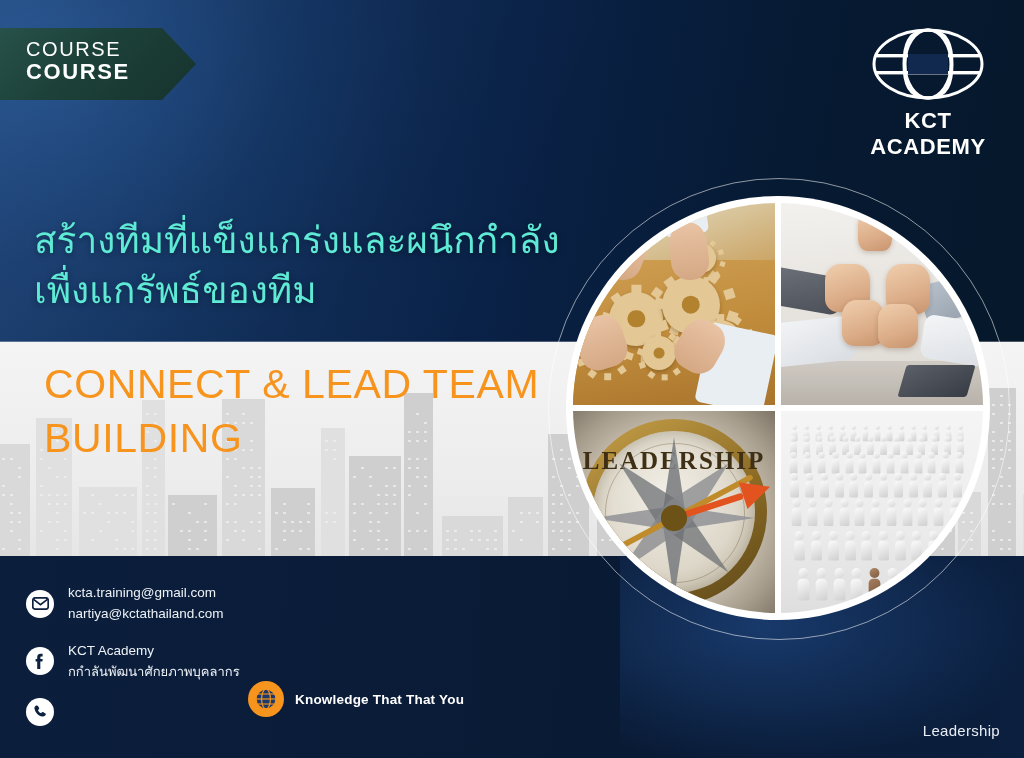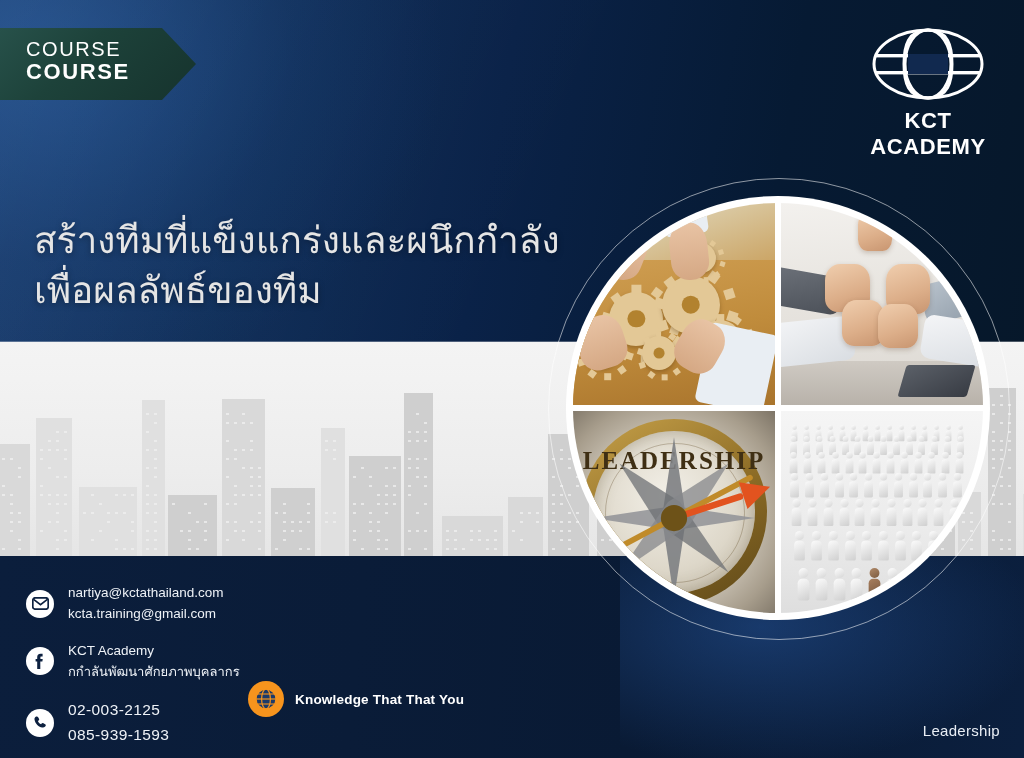--- a/index.html
+++ b/index.html
@@ -44,21 +44,21 @@
     clip-path:polygon(0 0,165px 0,202px 39px,165px 78px,0 78px);z-index:-1;opacity:.85;}
   .badge-txt{position:absolute;left:26px;top:10px;color:#fff;line-height:1.12;letter-spacing:1.6px;}
   .badge-txt .l1{font-size:20px;font-weight:400;}
   .badge-txt .l2{font-size:22px;font-weight:700;}
 
   
   .logo{position:absolute;left:846px;top:26px;width:164px;height:110px;text-align:center;}
   .logo-name{color:#fff;font-size:22px;font-weight:700;letter-spacing:.6px;margin-top:2px;}
 
   
-  .thai-head{position:absolute;left:34px;top:216px;width:560px;color:#e5e5e5;
+  .thai-head{position:absolute;left:34px;top:216px;width:560px;color:#5eead4;
     font-size:37px;line-height:1.36;font-weight:400;
     font-family:"DejaVu Sans","Liberation Sans",sans-serif;
     text-shadow:0 2px 6px rgba(0,0,0,.35);}
   .course-title{position:absolute;left:44px;top:357px;width:540px;color:#F7941D;
     font-size:41px;line-height:1.32;font-weight:400;letter-spacing:.6px;}
 
   
   .collage-wrap{position:absolute;left:566px;top:196px;width:424px;height:424px;}
   .ring-outer{position:absolute;left:-18px;top:-18px;width:460px;height:460px;border-radius:50%;
     border:1.5px solid rgba(255,255,255,.55);}
@@ -701,23 +701,24 @@
       <path d="M60 4 C80 4 84 20 84 38 C84 56 80 72 60 72" fill="none" stroke="#ffffff" stroke-width="3"></path>
       <rect x="8" y="28" width="104" height="3.4" fill="#ffffff"></rect>
       <rect x="8" y="45" width="104" height="3.4" fill="#ffffff"></rect>
       <rect x="40" y="28" width="40" height="20" fill="#11294f"></rect>
     </svg>
     <div class="logo-name">KCT ACADEMY</div>
   </div>
 
   <div class="thai-head">
     <div>สร้างทีมที่แข็งแกร่งและผนึกกำลัง</div>
-    <div>เพื่อผลลัพธ์ของทีม</div>
+    <div>เพื่งแกรัพธ์ของทีม</div>
   </div>
 
+  <div class="course-title">CONNECT &amp; LEAD TEAM BUILDING</div>
 
   <div class="collage-wrap">
     <div class="ring-outer"></div>
     <div class="ring-white"></div>
     <div class="collage">
 
       <div class="q q1">
         <div class="tbl"></div>
         <div id="q1gears">
             <div class="gear" style="left:18%;top:44%;width:54px;height:54px;">
@@ -1210,22 +1211,22 @@
   <div class="contacts">
 
     <div class="crow">
       <div class="cicon">
         <svg width="17" height="13" viewBox="0 0 17 13">
           <rect x="0.8" y="0.8" width="15.4" height="11.4" rx="2.4" fill="none" stroke="#0d2140" stroke-width="1.7"></rect>
           <path d="M1.6 2.4 L8.5 7.6 L15.4 2.4" fill="none" stroke="#0d2140" stroke-width="1.7"></path>
         </svg>
       </div>
       <div class="ctext">
+        <div>kcta.training@gmail.com</div>
         <div>nartiya@kctathailand.com</div>
-        <div>kcta.training@gmail.com</div>
       </div>
     </div>
 
     <div class="crow">
       <div class="cicon">
         <svg width="28" height="28" viewBox="0 0 28 28">
           <circle cx="14" cy="14" r="13" fill="#ffffff"></circle>
           <path d="M16.4 14.6h-2.1V22h-3.1v-7.4H9.6v-2.7h1.6v-1.7c0-2.2 1-3.4 3.4-3.4h2v2.7h-1.3c-.8 0-.9.3-.9 1v1.4h2.3l-.3 2.7z" fill="#0d2140"></path>
         </svg>
       </div>
@@ -1233,24 +1234,20 @@
         <div>KCT Academy</div>
         <div class="th">กกำลันพัฒนาศักยภาพบุคลากร</div>
       </div>
     </div>
 
     <div class="crow">
       <div class="cicon">
         <svg width="16" height="16" viewBox="0 0 16 16">
           <path d="M4.2 1.6c.7-.4 1.4-.2 1.8.5l1 1.7c.4.7.2 1.4-.4 1.8l-.7.5c.5 1.5 1.7 2.7 3.2 3.2l.5-.7c.4-.6 1.1-.8 1.8-.4l1.7 1c.7.4.9 1.1.5 1.8-.6 1-1.7 1.6-2.9 1.4C7.4 12.9 3.1 8.6 2.5 4.5c-.2-1.2.5-2.3 1.7-2.9z" fill="#0d2140"></path>
         </svg>
-      </div>
-      <div class="ctext big">
-        <div>02-003-2125</div>
-        <div>085-939-1593</div>
       </div>
     </div>
 
   </div>
 
   <div class="weblogo">
     <div class="globe">
       <svg width="24" height="24" viewBox="0 0 24 24">
         <circle cx="12" cy="12" r="10" fill="#1b3a6b"></circle>
         <ellipse cx="12" cy="12" rx="4.4" ry="10" fill="none" stroke="#F7941D" stroke-width="1.2"></ellipse>

